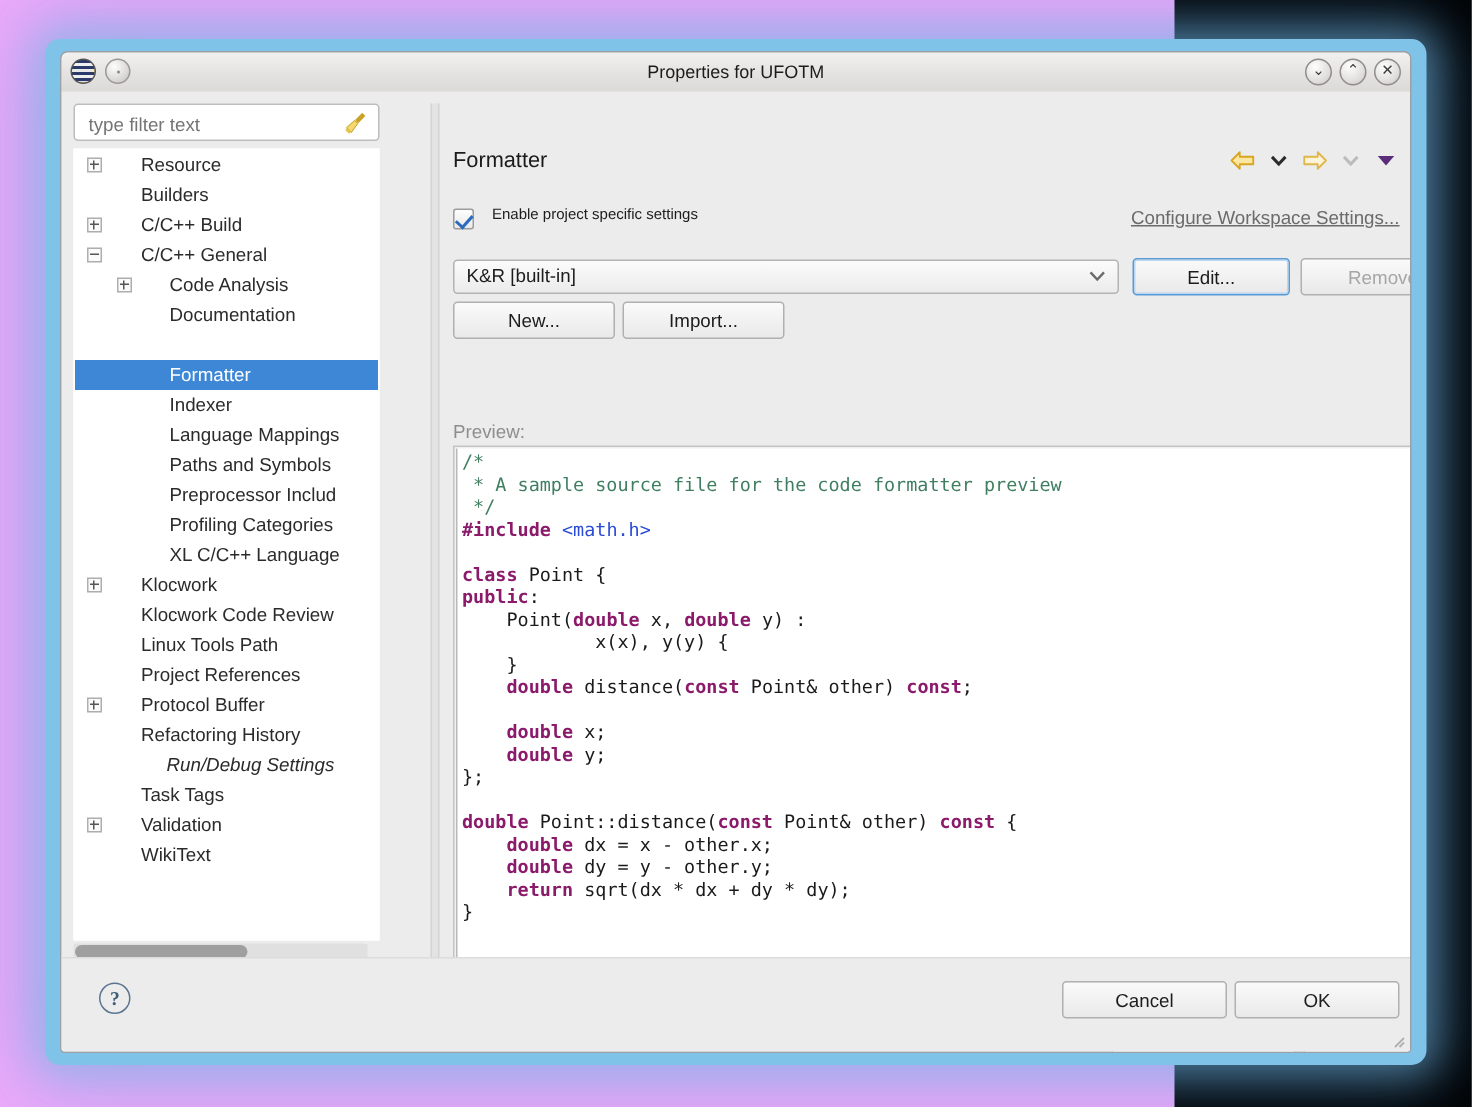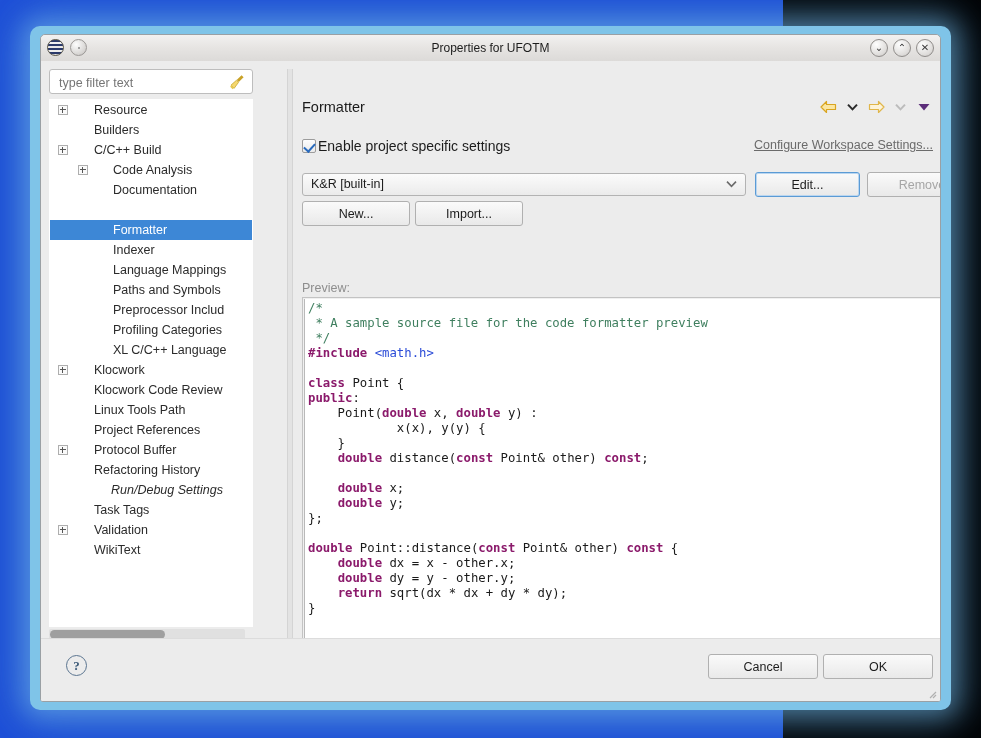--- a/index.html
+++ b/index.html
@@ -2,21 +2,21 @@
 <html><head>
 <meta charset="utf-8">
 <style>
   html, body {
     margin: 0; padding: 0;
     width: 981px; height: 738px;
     background: #000000;
     overflow: hidden;
     font-family: "Liberation Sans", sans-serif;
   }
-  #root { position: relative; width: 783px; height: 738px; background:#1d4ed8; }
+  #root { position: relative; width: 783px; height: 738px; background:#f0abfc; }
 
   
   .glow {
     position: absolute;
     left: 30px; top: 26px;
     width: 921px; height: 684px;
     border-radius: 10px;
     box-shadow: 0 0 26px 8px rgba(120,190,235,0.55),
                 0 0 60px 18px rgba(70,140,200,0.30);
     background: #7fc4e8;
@@ -161,21 +161,21 @@
   .cbox {
     position:absolute; left:0; top:1px; width:14px; height:14px;
     background:linear-gradient(to bottom,#fdfdfd,#eaeaea);
     border:1px solid #9c9c9c; border-radius:2px; box-sizing:border-box;
   }
   .cbox::after {
     content:''; position:absolute; left:3px; top:1px;
     width:5px; height:9px; border:solid #2a6bbd;
     border-width:0 2px 2px 0; transform:rotate(42deg);
   }
-  .cb-label { position:absolute; left:16px; top:0; font-size:14px; color:#1c1c1c; }
+  .cb-label { position:absolute; left:26px; top:0; font-size:10px; color:#1c1c1c; }
   .ws-link {
     position:absolute; right:0; top:0; font-size:12.5px; color:#6b6b6b;
     text-decoration:underline;
   }
 
   .combo {
     position:absolute; left:9px; top:104px; width:444px; height:23px;
     background:linear-gradient(to bottom,#fbfbfb,#ebebeb);
     border:1px solid #b3b3b3; border-radius:3px; box-sizing:border-box;
   }
@@ -283,20 +283,24 @@
               <span class="tlabel" style="left: 44px;">Resource</span>
             </div>
             <div class="trow">
               <span class="tlabel" style="left: 44px;">Builders</span>
             </div>
             <div class="trow">
               <span class="twist plus" style="left: 8px;"></span>
               <span class="tlabel" style="left: 44px;">C/C++ Build</span>
             </div>
             <div class="trow">
+              <span class="twist" style="left: 8px;"></span>
+              <span class="tlabel" style="left: 44px;">C/C++ General</span>
+            </div>
+            <div class="trow">
               <span class="twist plus" style="left: 28px;"></span>
               <span class="tlabel" style="left: 63px;">Code Analysis</span>
             </div>
             <div class="trow">
               <span class="tlabel" style="left: 63px;">Documentation</span>
             </div>
             <div class="trow">
               <span class="tlabel" style="left: 63px; margin-top: 44px;">File Types</span>
             </div>
             <div class="trow sel">

